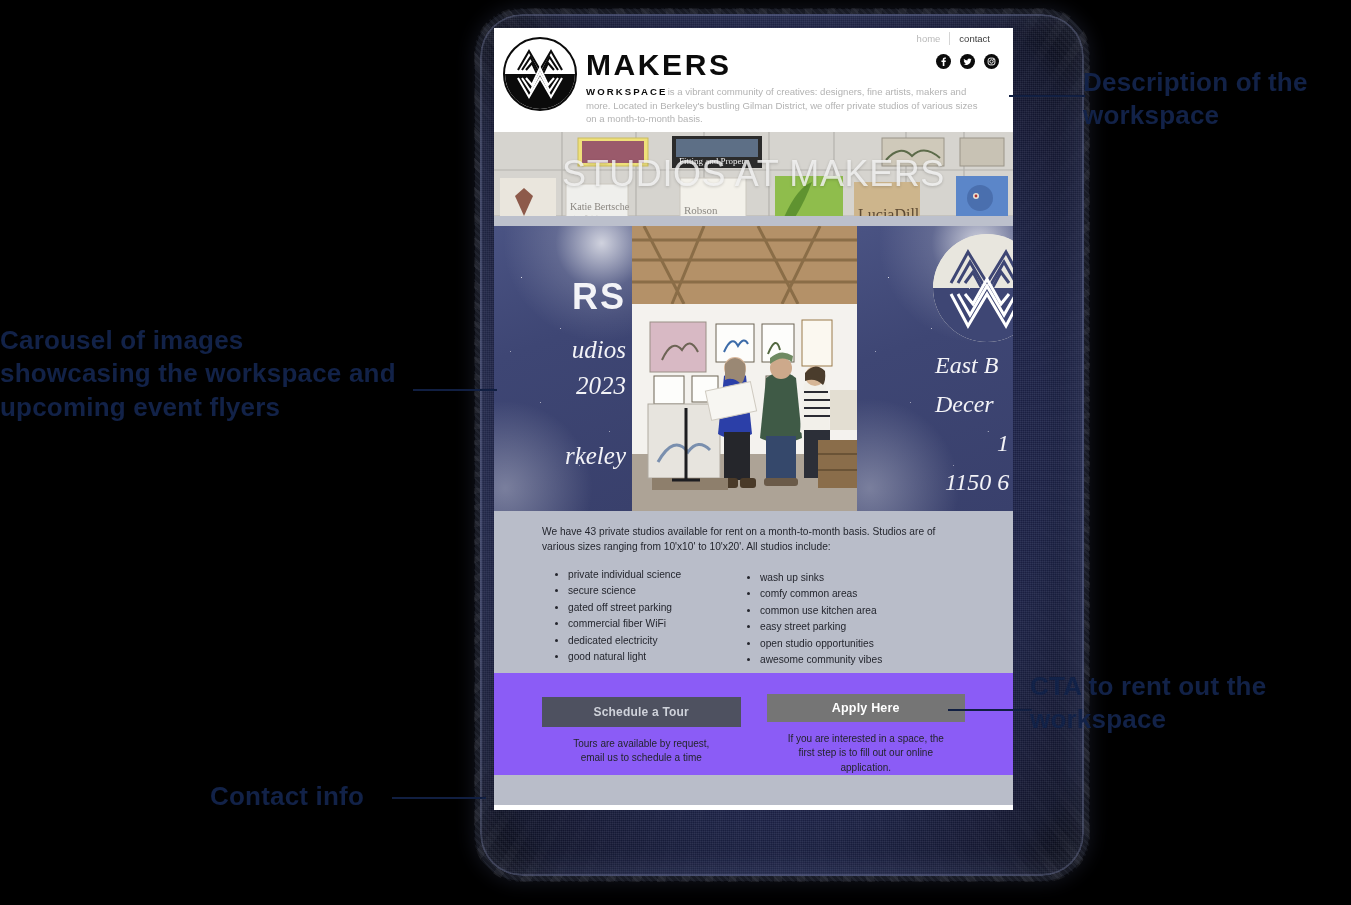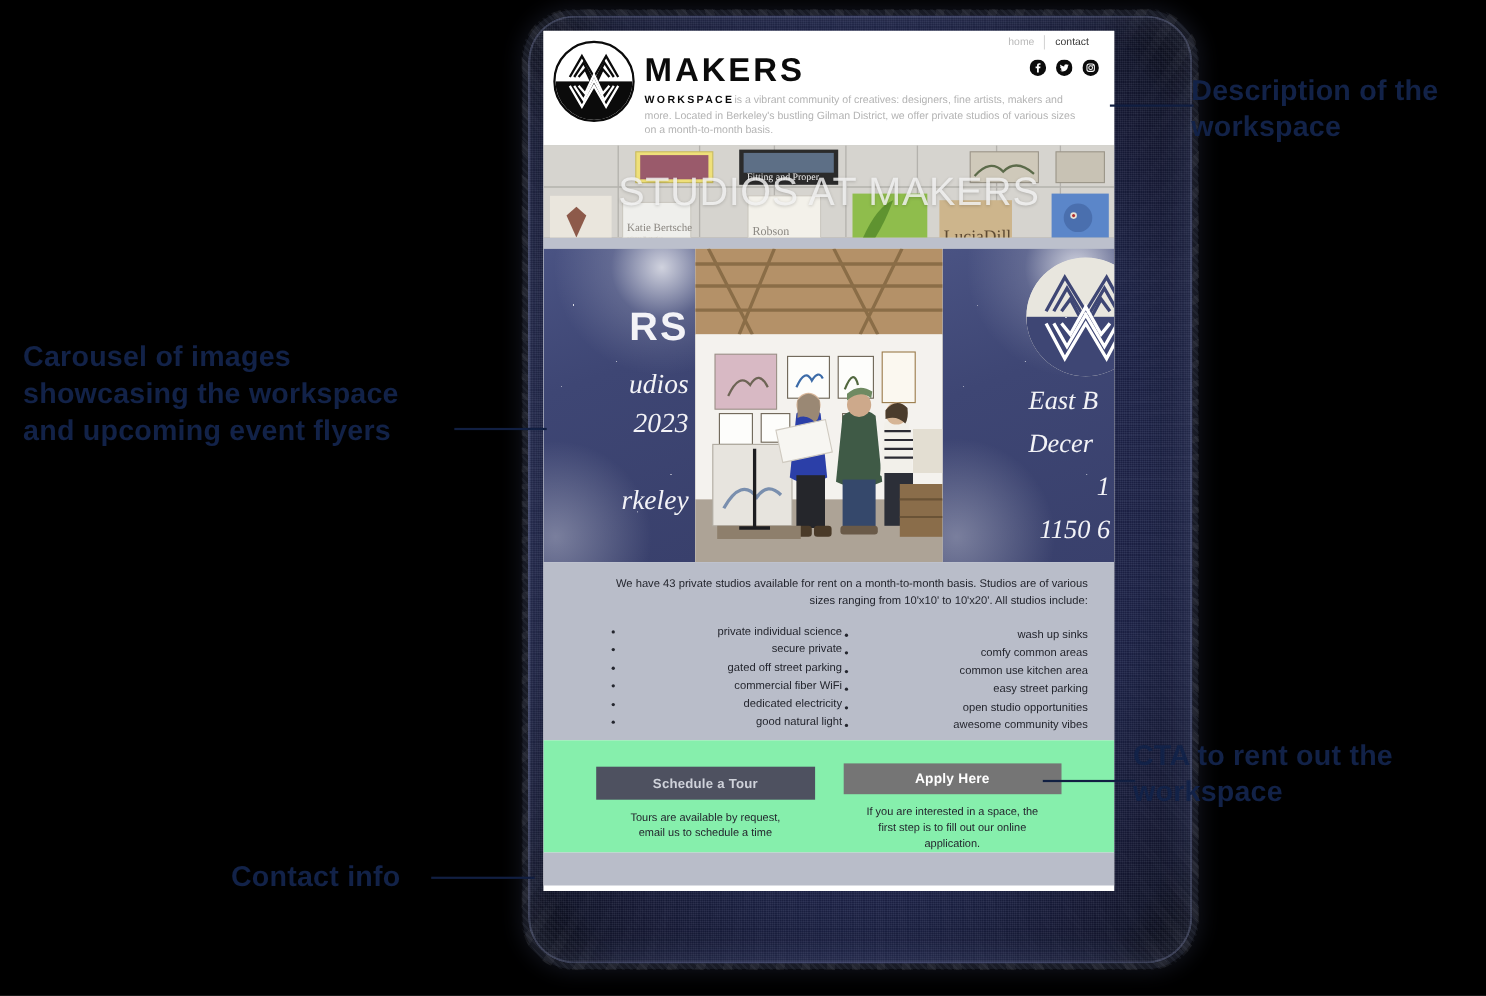--- a/index.html
+++ b/index.html
@@ -157,32 +157,32 @@
   .flyer-r-line { font-family:"Liberation Serif", serif; font-style: italic; font-size: 24px; white-space: nowrap; padding-left: 78px; }
   .mw-mark {
     position: absolute; left: 76px; top: 8px; width: 108px; height: 108px;
     border-radius: 50%; background: #e8e6de; overflow: hidden;
   }
   .mw-mark svg { position: absolute; left: 0; top: 0; }
   .photo { position: absolute; inset: 0; overflow: hidden; background: #8d8377; }
 
   
   .info {
-    background: #b9bdc9; padding: 14px 24px 4px 48px; color: #24262e; text-align: right;
+    background: #b9bdc9; padding: 14px 63px 4px 48px; color: #24262e;
   }
   .info-lead { font-size: 10.2px; line-height: 1.45; }
   .cols { display: flex; margin-top: 12px; }
   .col { width: 50%; }
   .col ul { margin: 0; padding-left: 26px; }
   .col li { font-size: 10.2px; line-height: 1.62; }
   .col-right ul { padding-left: 14px; }
   .col-right { padding-top: 3px; }
 
   
-  .cta-row { display: flex; background: #86efac; padding: 24px 48px 0 48px; gap: 26px; }
+  .cta-row { display: flex; background: #8b5cf6; padding: 24px 48px 0 48px; gap: 26px; }
   .cta { width: 50%; text-align: center; }
   .cta-btn {
     display: block; width: 100%; border: 0; cursor: pointer;
     font-family:"Liberation Sans",sans-serif; font-weight: 700;
     letter-spacing: .2px;
   }
   .btn-tour  { background: #4e5160; color: #cfd2da; font-size: 12px; padding: 8px 0; }
   .btn-apply { background: #757575; color: #ffffff; font-size: 12.5px; padding: 7px 0; margin-top: -3px; }
   .cta-sub { margin-top: 10px; font-size: 10px; line-height: 1.45; color: #23252d; padding: 0 18px; }
   .cta-spacer { background: #b9bdc9; height: 30px; }
@@ -190,21 +190,21 @@
   
   .anno {
     position: absolute;
     color: #122248;
     font-weight: 700;
     font-size: 26px;
     line-height: 1.28;
     letter-spacing: .2px;
   }
   #anno-description { left: 1083px; top: 66px; width: 300px; }
-  #anno-carousel    { left: 0px;    top: 308px; width: 400px; padding-left: 21px; }
+  #anno-carousel    { left: 0px;    top: 324px; width: 400px; }
   #anno-cta         { left: 1030px; top: 670px; width: 310px; }
   #anno-contact     { left: 210px;  top: 780px; width: 200px; text-align: left; }
 
   .lead-line { position: absolute; height: 2px; background: #111f42; }
   #line-description { left: 1009px; top: 95px;  width: 76px; }
   #line-carousel    { left: 413px;  top: 389px; width: 84px; }
   #line-cta         { left: 948px;  top: 709px; width: 84px; }
   #line-contact     { left: 392px;  top: 797px; width: 94px; }
 </style>
 </head>
@@ -403,21 +403,21 @@
         </div>
       </div>
     </div>
 
     <div class="info">
       <div class="info-lead">We have 43 private studios available for rent on a month-to-month basis. Studios are of various sizes ranging from 10'x10' to 10'x20'. All studios include:</div>
       <div class="cols">
         <div class="col col-left">
           <ul>
             <li>private individual science</li>
-            <li>secure private</li>
+            <li>secure science</li>
             <li>gated off street parking</li>
             <li>commercial fiber WiFi</li>
             <li>dedicated electricity</li>
             <li>good natural light</li>
           </ul>
         </div>
         <div class="col col-right">
           <ul>
             <li>wash up sinks</li>
             <li>comfy common areas</li>

